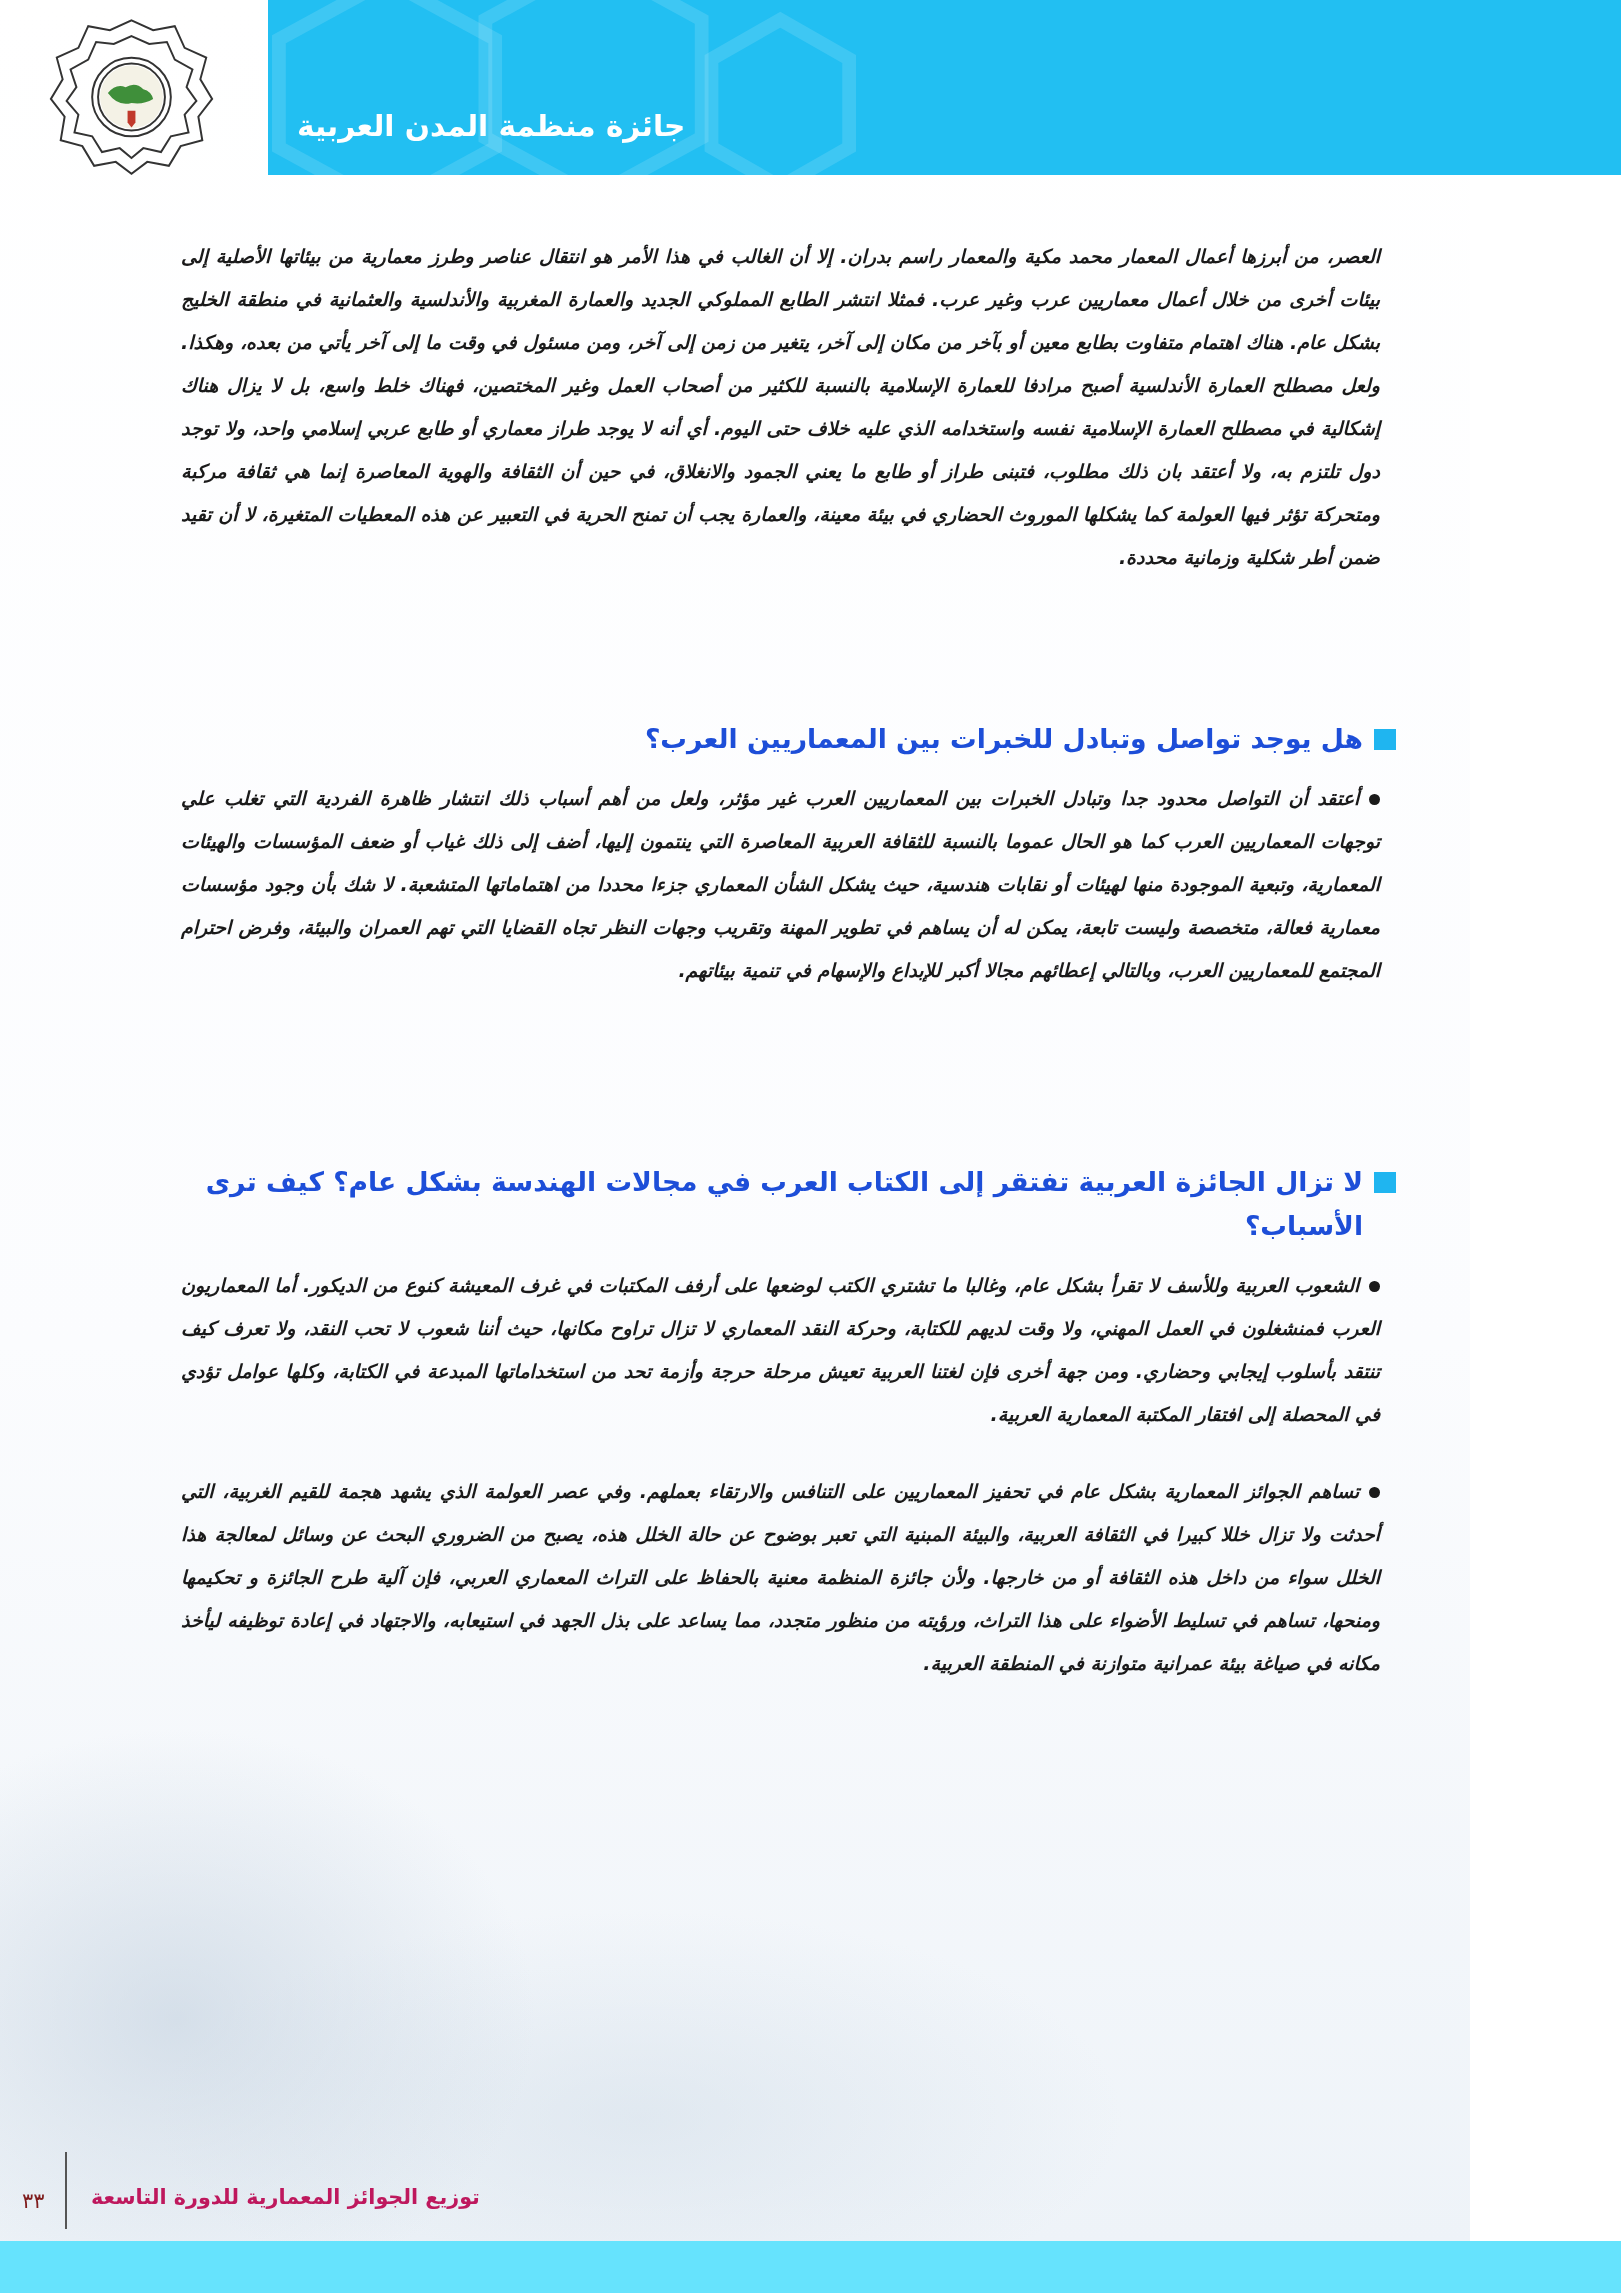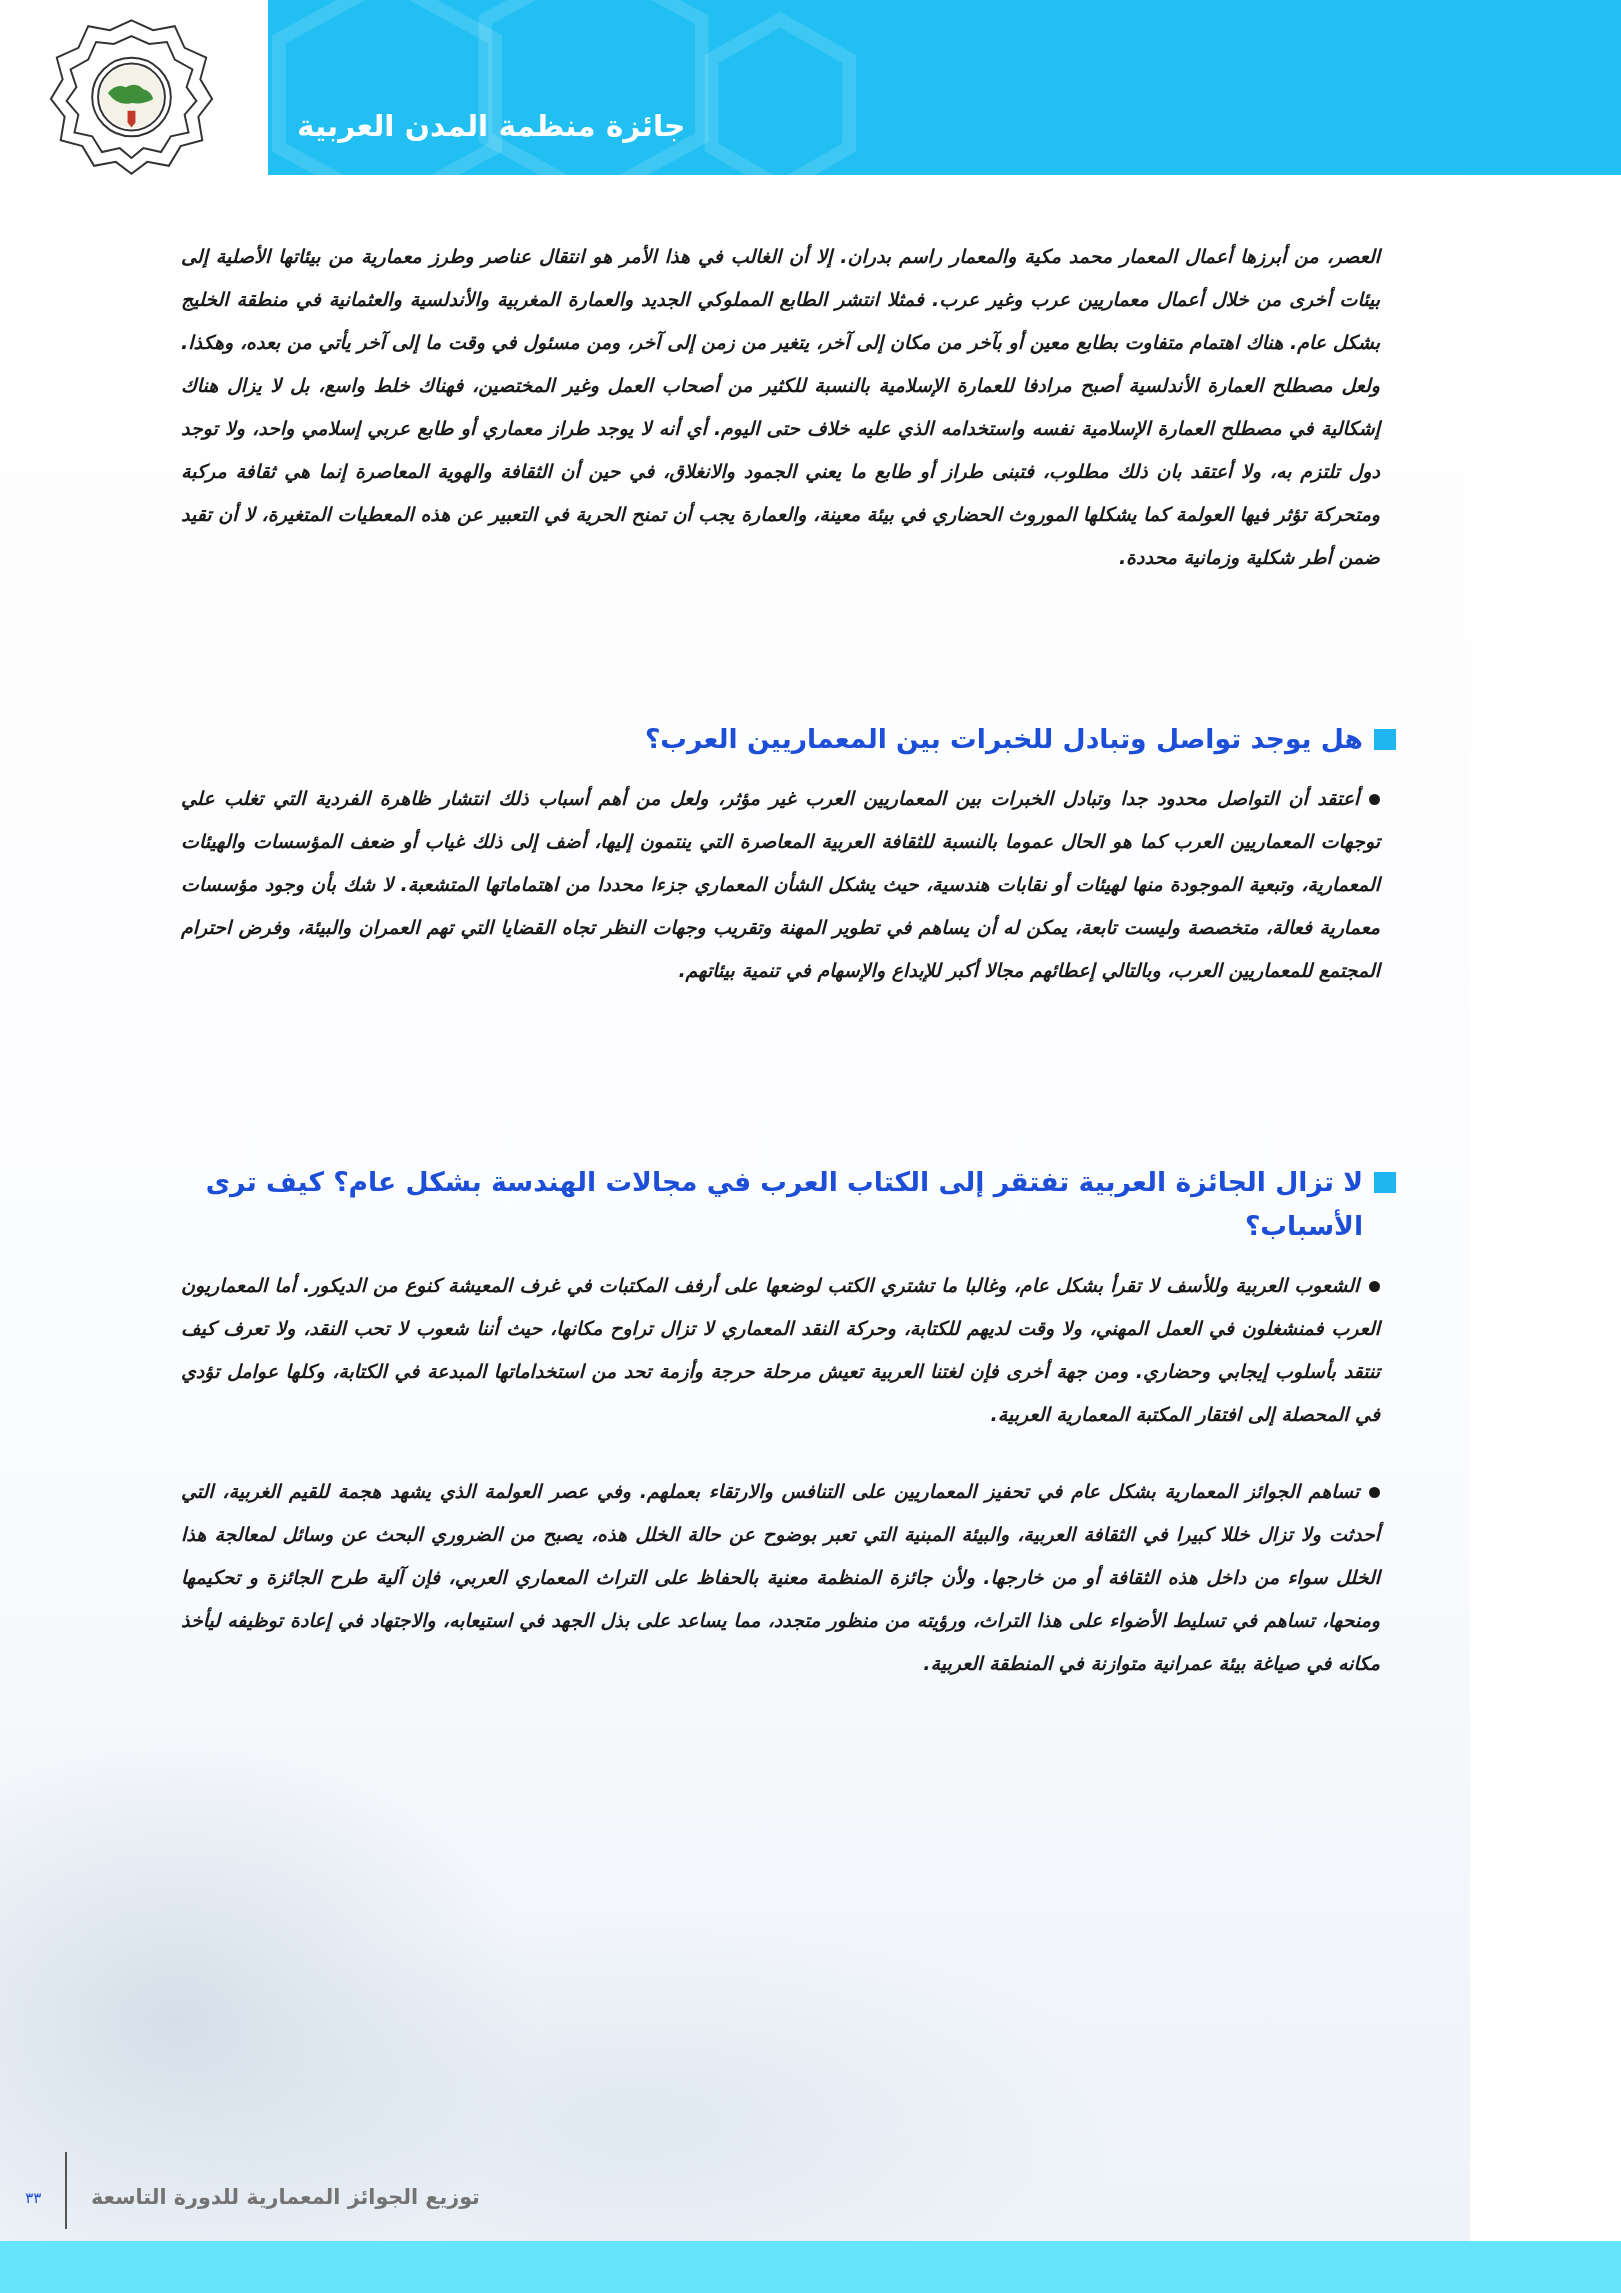--- a/index.html
+++ b/index.html
@@ -53,24 +53,24 @@
     .bullet { display: inline-block; width: 10.8px; height: 10.8px; border-radius: 50%; background: #1a1a1a; margin-left: 9.9px; vertical-align: middle; }
     
     .footer-bar {
       position: absolute; left: 0; top: 2241px; width: 1621px; height: 52px;
       background: #66e3fd;
     }
     .footer-rule {
       position: absolute; left: 65px; top: 2152px; width: 2px; height: 77px; background: #555;
     }
     .page-number {
-      position: absolute; left: 11.8px; top: 2189px; font-size: 15px; color: #1d4ed8; width: 43px; text-align: center;
+      position: absolute; left: 11.8px; top: 2189px; font-size: 21px; color: #7f1d1d; width: 43px; text-align: center;
     }
     .footer-title {
-      position: absolute; left: 91px; top: 2185px; font-size: 20.7px; color: #737373; direction: rtl; white-space: nowrap; font-weight: bold;
+      position: absolute; left: 91px; top: 2185px; font-size: 20.7px; color: #be185d; direction: rtl; white-space: nowrap; font-weight: bold;
     }
   </style>
 </head>
 <body>
 
 <div class="page-bg"></div>
 <div class="right-margin"></div>
 
 <div class="header-band">
   <svg width="1353" height="175" viewBox="0 0 1374 178">

